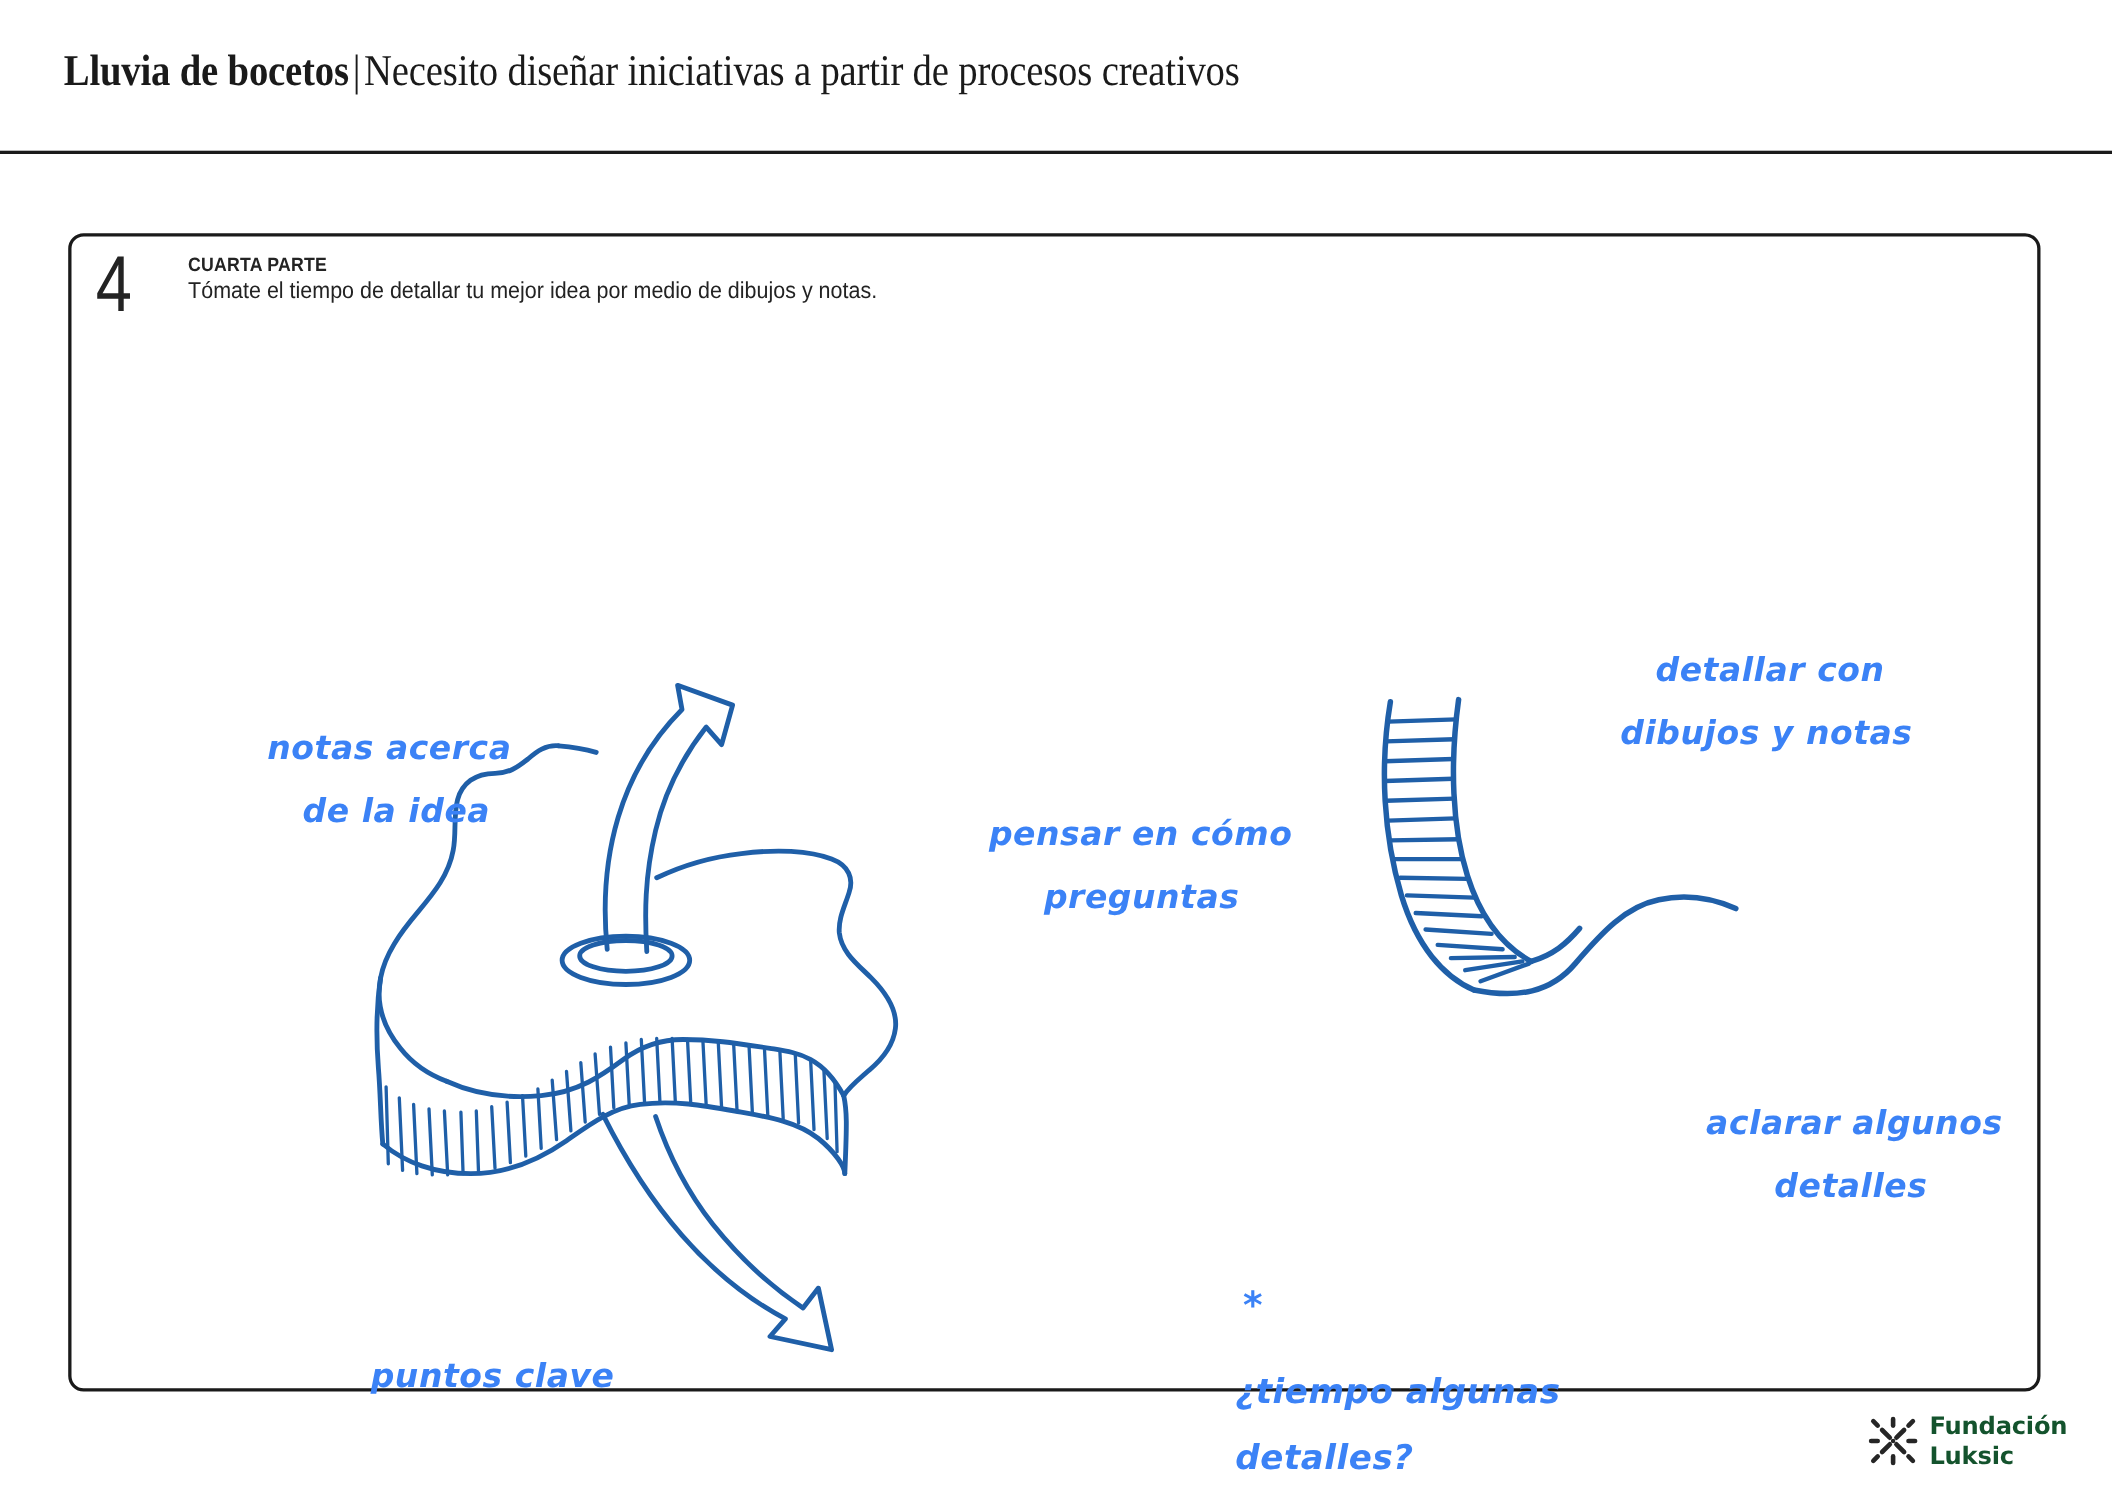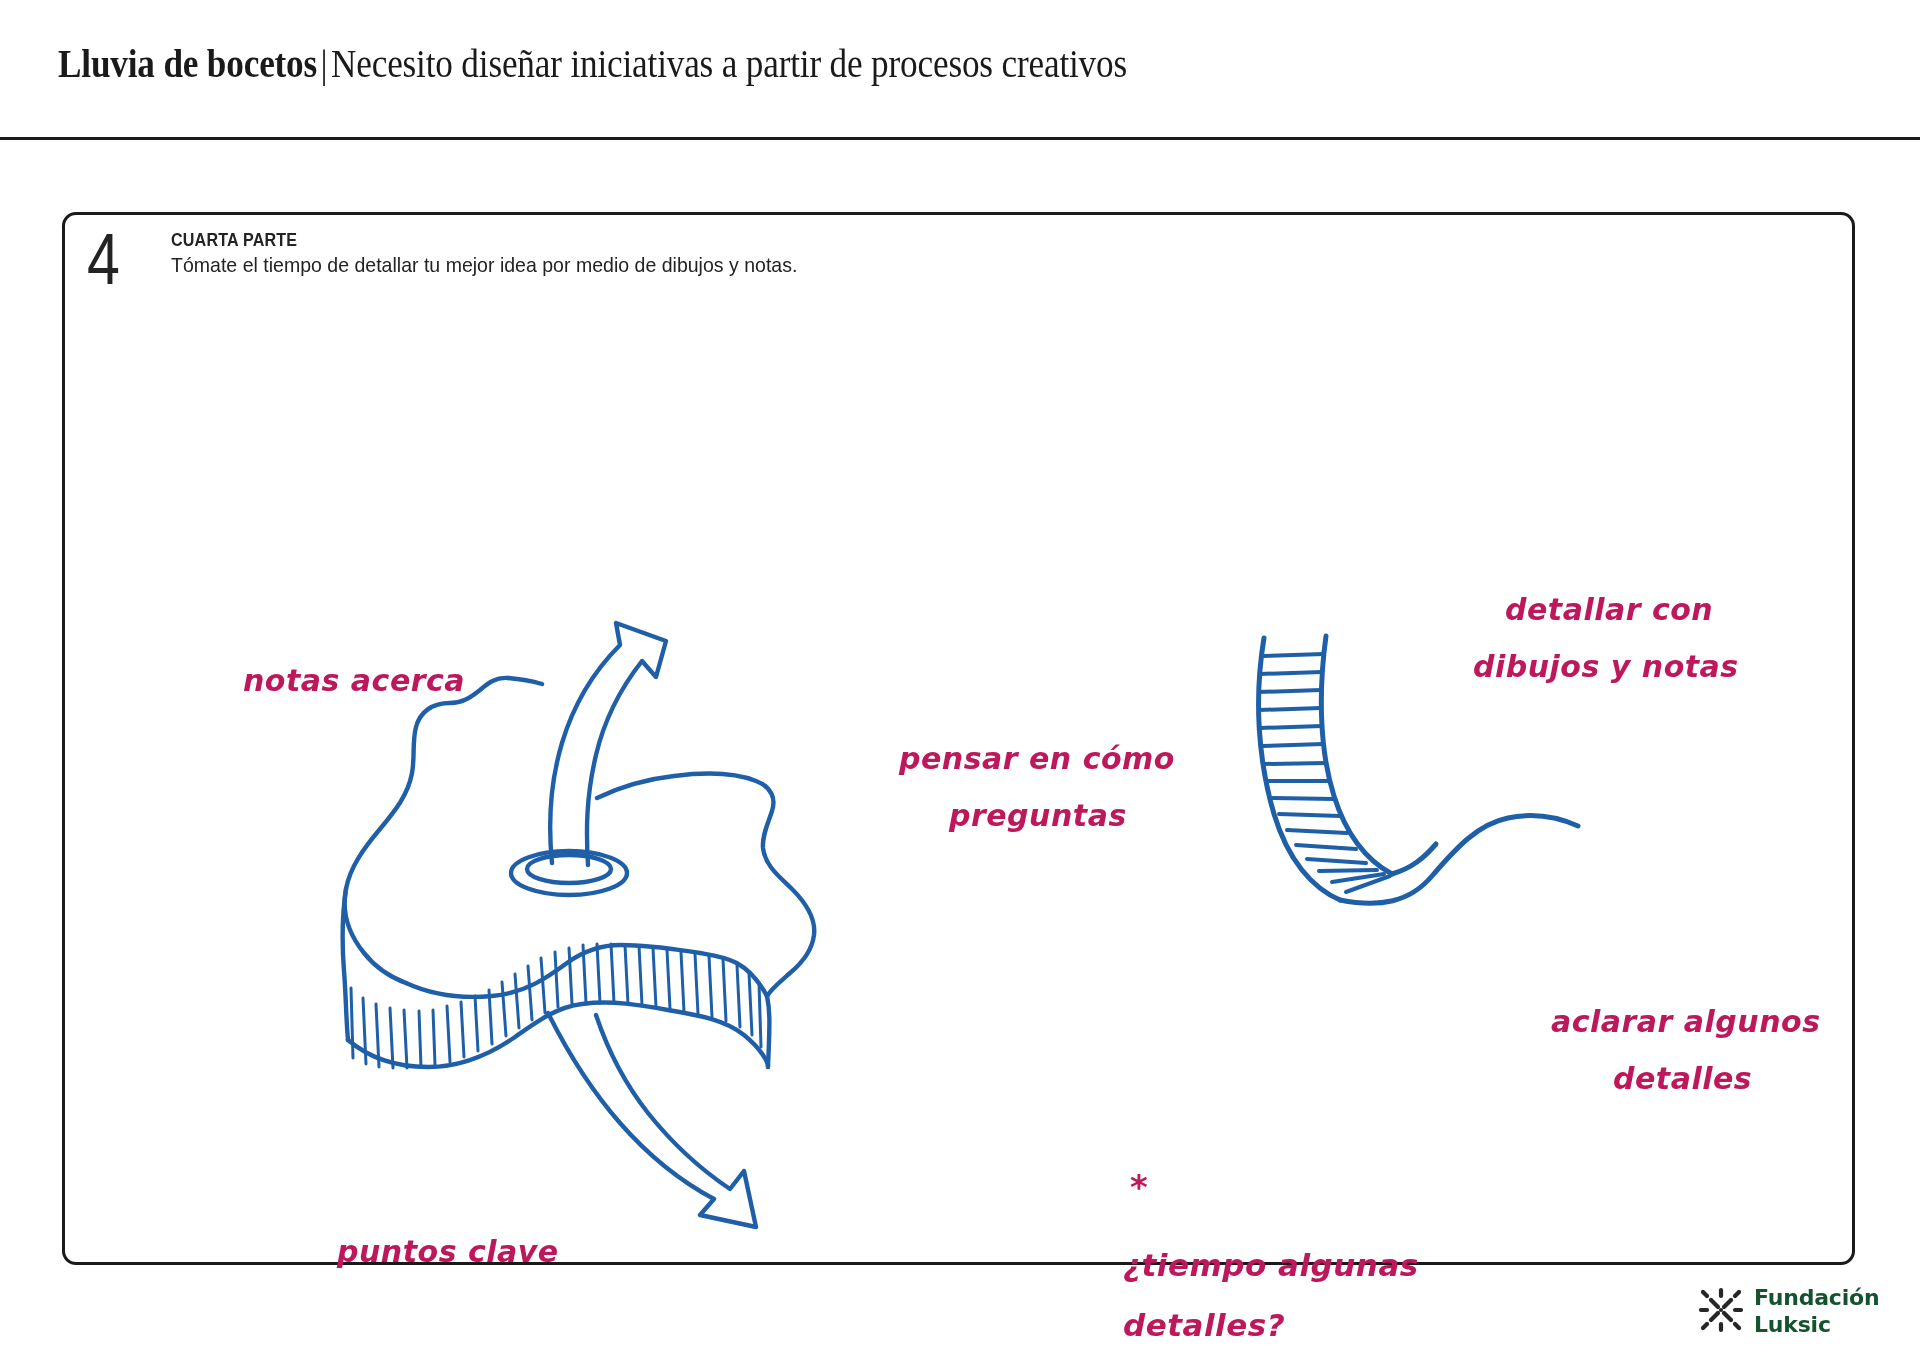--- a/index.html
+++ b/index.html
@@ -117,21 +117,21 @@
     transform-origin: left center;
     white-space: nowrap;
   }
 
   
   .hand {
     position: absolute;
     font-family: "DejaVu Sans", sans-serif;
     font-style: italic;
     font-weight: bold;
-    color: #be185d;
+    color: #3b82f6;
     white-space: nowrap;
     letter-spacing: 0.5px;
   }
   .hand .ln {
     display: block;
   }
 
   .lbl-notas        { left: 178px;  top: 437px;  font-size: 30px; line-height: 57px; }
   .lbl-notas .ln2   { margin-left: 32px; }
 
@@ -319,20 +319,21 @@
       </g>
 
       <path d="M80 280 C120 288 150 282 172 256 C196 228 218 204 248 198
                C276 192 300 198 318 206"></path>
       <path d="M132 254 C152 248 164 238 176 224"></path>
     </svg>
   </div>
 
   <div class="hand lbl-notas">
     <span class="ln ln1">notas acerca</span>
+    <span class="ln ln2">de la idea</span>
   </div>
 
   <div class="hand lbl-puntos">
     <span class="ln ln1">puntos clave</span>
   </div>
 
   <div class="hand lbl-pensar">
     <span class="ln ln1">pensar en cómo</span>
     <span class="ln ln2">preguntas</span>
   </div>

